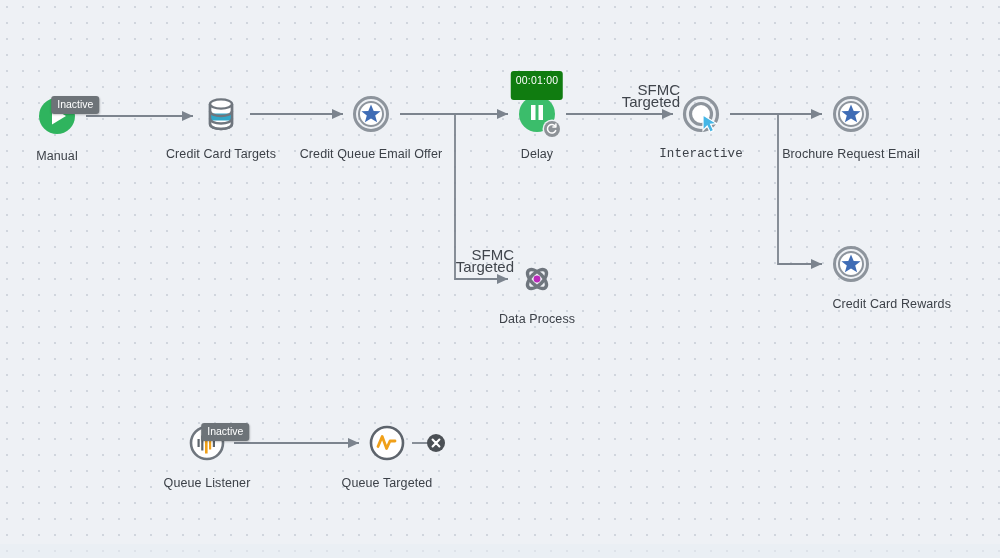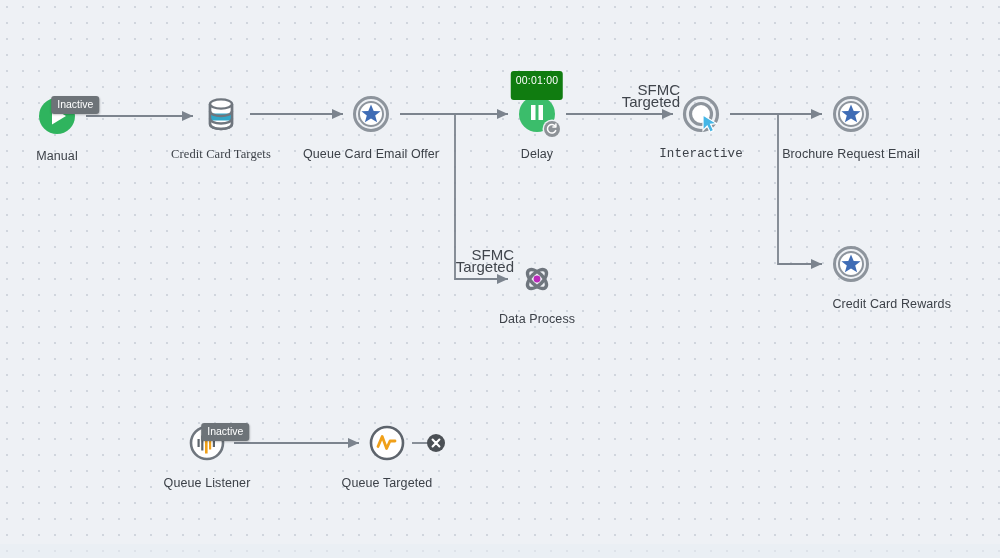--- a/index.html
+++ b/index.html
@@ -178,21 +178,21 @@
     <div class="node-glyph">
       <svg width="48" height="48" viewBox="0 0 48 48">
         <circle cx="24" cy="24" r="18" fill="#2fb45e"></circle>
         <path d="M19,15.5 L33,24 L19,32.5 z" fill="#ffffff"></path>
       </svg>
       <div class="badge-inactive">Inactive</div>
     </div>
     <div class="node-label">Manual</div>
   </div>
 
-  <div class="node" style="left:221px; top:90px;font-family:Liberation Serif, serif;">
+  <div class="node" style="left:221px; top:90px;">
     <div class="node-glyph">
       <svg width="48" height="48" viewBox="0 0 48 48">
         <g fill="#ffffff" stroke="#6f767e" stroke-width="2.4">
           <path d="M13,14 L13,34 C13,37 18,39 24,39 C30,39 35,37 35,34 L35,14"></path>
         </g>
         <rect x="13" y="23.5" width="22" height="7" fill="#31a8c9"></rect>
         <g fill="none" stroke="#6f767e" stroke-width="2.4">
           <path d="M13,14 L13,34 C13,37 18,39 24,39 C30,39 35,37 35,34 L35,14"></path>
         </g>
         <ellipse cx="24" cy="14" rx="11" ry="4.6" fill="#ffffff" stroke="#6f767e" stroke-width="2.4"></ellipse>
@@ -204,21 +204,21 @@
   </div>
 
   <div class="node wide" style="left:371px; top:90px;">
     <div class="node-glyph">
       <svg width="48" height="48" viewBox="0 0 48 48">
         <circle cx="24" cy="24" r="16.5" fill="none" stroke="#8d949c" stroke-width="3"></circle>
         <circle cx="24" cy="24" r="12" fill="#ffffff" stroke="#8d949c" stroke-width="2"></circle>
         <path d="M24,14.5 L26.7,21 L33.6,21.3 L28.2,25.6 L30.1,32.2 L24,28.4 L17.9,32.2 L19.8,25.6 L14.4,21.3 L21.3,21 z" fill="#3f6cb5"></path>
       </svg>
     </div>
-    <div class="node-label">Queue Card Email Offer</div>
+    <div class="node-label">Credit Queue Email Offer</div>
   </div>
 
   <div class="node" style="left:537px; top:90px;">
     <div class="node-glyph">
       <svg width="48" height="48" viewBox="0 0 48 48">
         <circle cx="24" cy="24" r="18" fill="#3bbd6b"></circle>
         <rect x="18" y="15" width="4.5" height="15" fill="#ffffff"></rect>
         <rect x="25.5" y="15" width="4.5" height="15" fill="#ffffff"></rect>
       </svg>
       <div class="badge-timer">00:01:00</div>

